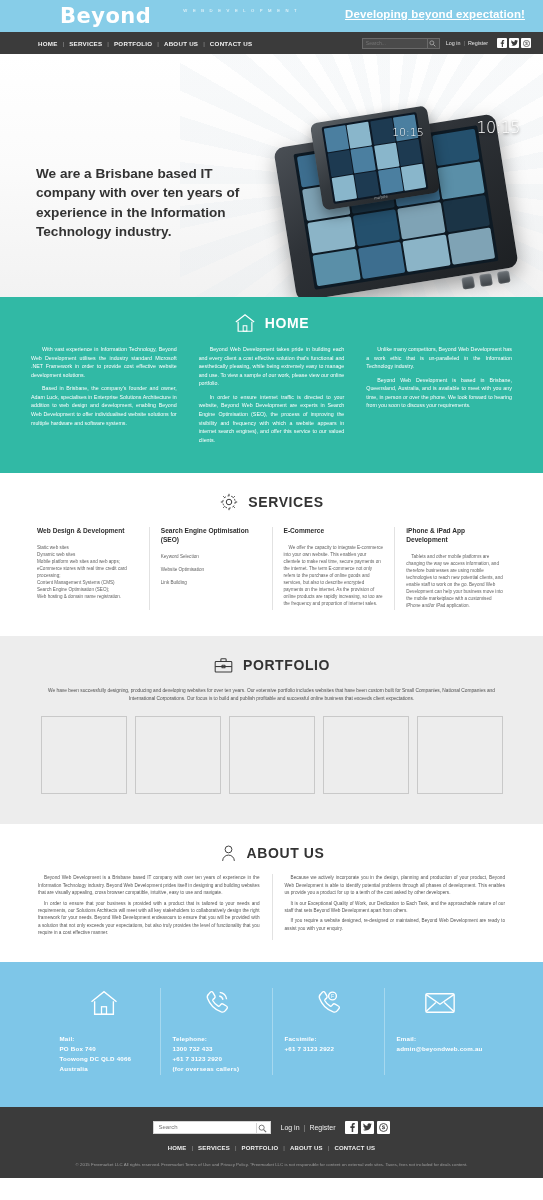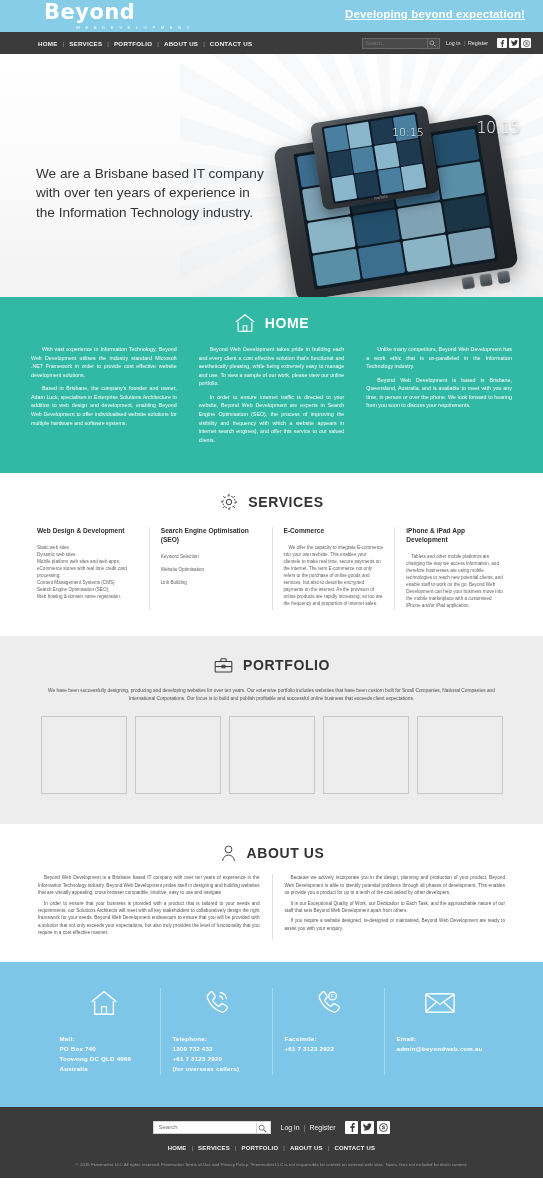--- a/index.html
+++ b/index.html
@@ -13,21 +13,21 @@
   .page { width:543px; position:relative; overflow:hidden; }
 
   
   .topbar {
     background:#87cde8;
     height:32px;
     display:flex; align-items:center;
     padding:0 14px;
     position:relative;
   }
-  .logo-wrap { display:flex; flex-direction:column; margin-left:30px; }
+  .logo-wrap { display:flex; flex-direction:row; margin-left:46px; }
   .logo-text {
     font-size:21px; font-weight:bold; color:#ffffff;
     letter-spacing:0.5px; line-height:1;
     font-family:"DejaVu Sans", sans-serif;
   }
   .logo-sub {
     font-size:4.2px; color:#ffffff; letter-spacing:2.2px;
     margin-top:2px; margin-left:32px; opacity:.95;
   }
   .tagline {
@@ -88,21 +88,21 @@
   .hero-rays {
     position:absolute; left:180px; top:-60px; width:420px; height:380px;
     background:
       repeating-conic-gradient(from 0deg at 50% 50%,
         rgba(255,255,255,0) 0deg 6deg, rgba(230,236,240,.55) 6deg 12deg);
     opacity:.55;
   }
   .hero-text {
     position:absolute; left:36px; top:110px;
     font-size:13.6px; line-height:1.42; color:#333;
-    width:230px; font-weight:400;
+    width:230px; font-weight:700;
   }
   .device-stack {
     position:absolute; left:258px; top:58px; width:270px; height:190px;
   }
   .tablet {
     position:absolute; left:26px; top:18px;
     width:224px; height:155px;
     background:linear-gradient(150deg,#4a4f55 0%,#2e3237 40%,#1d2023 100%);
     border-radius:10px;
     transform:rotate(-9deg);

